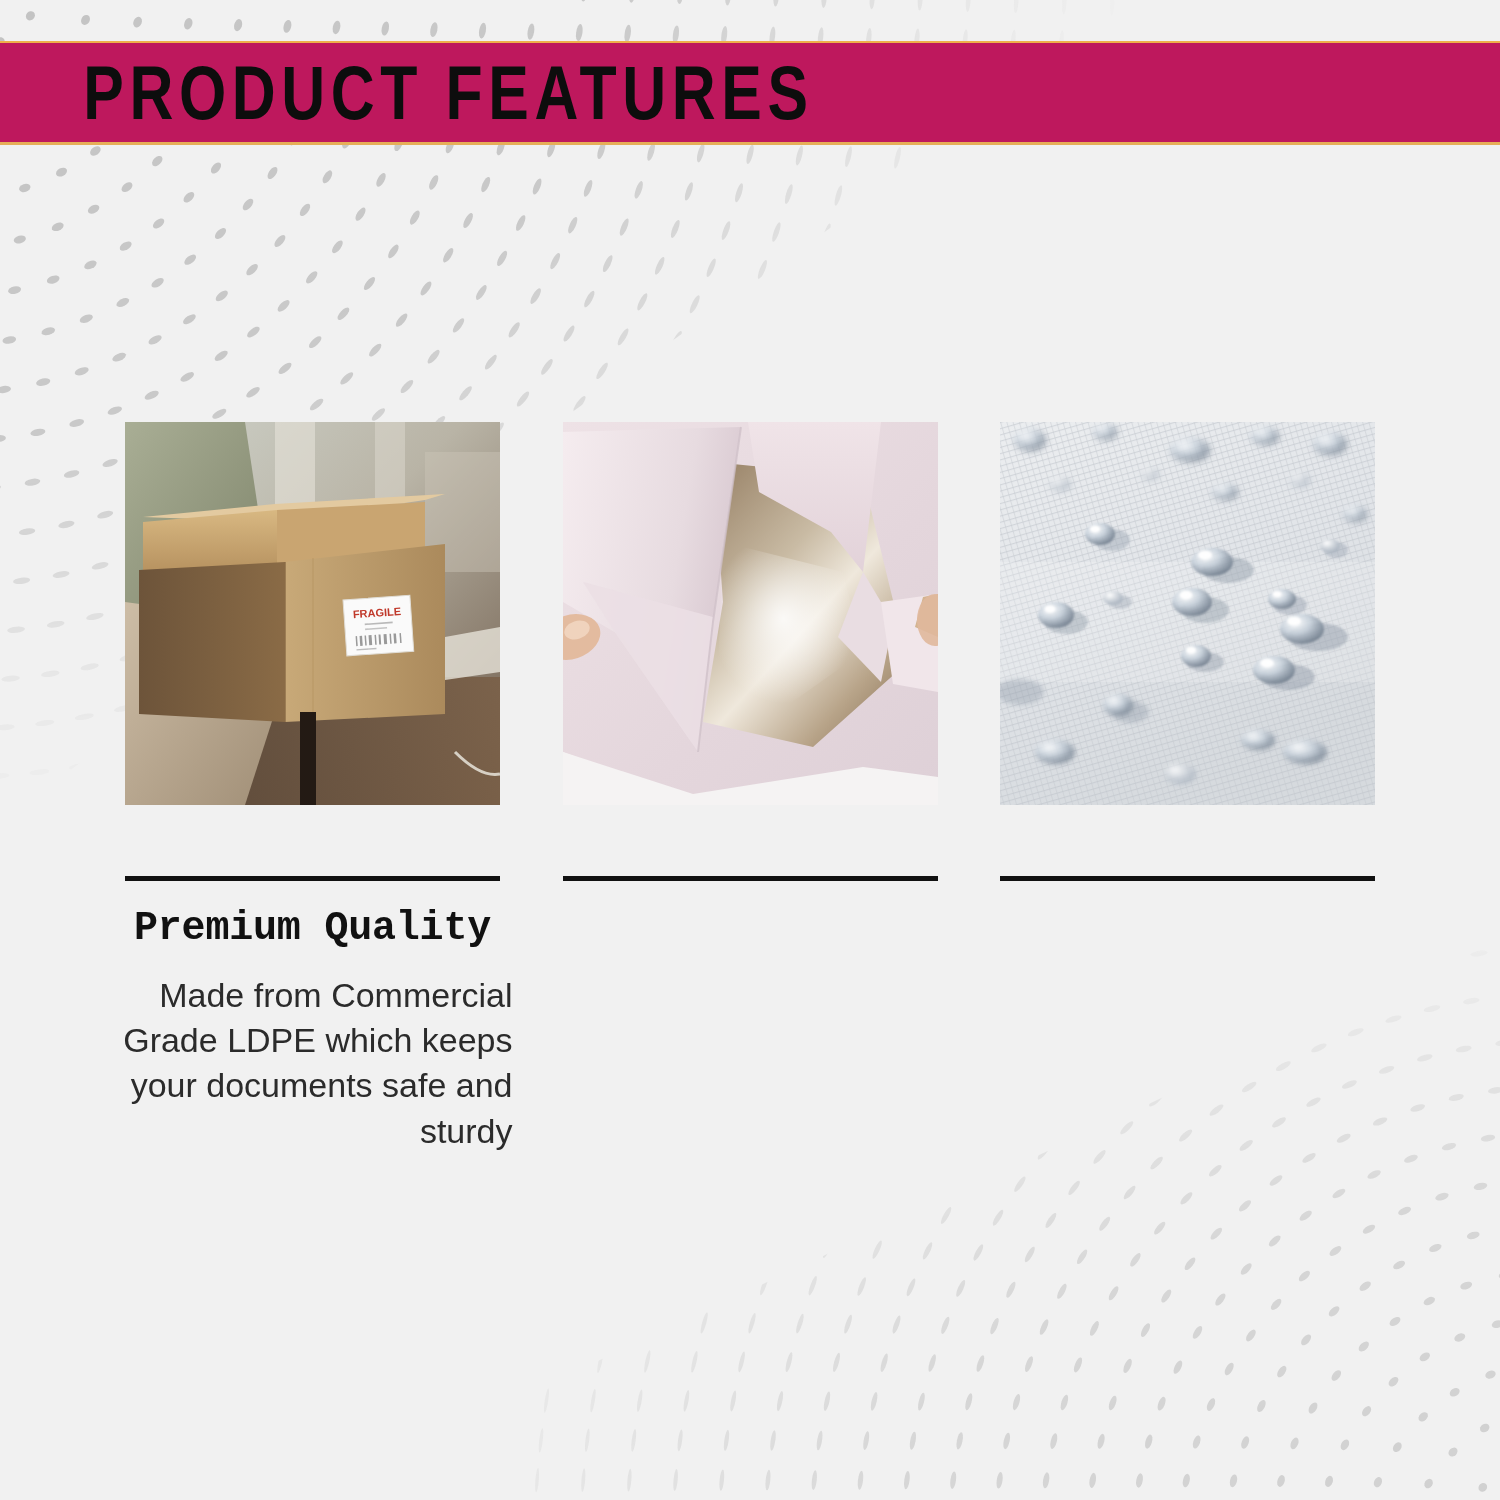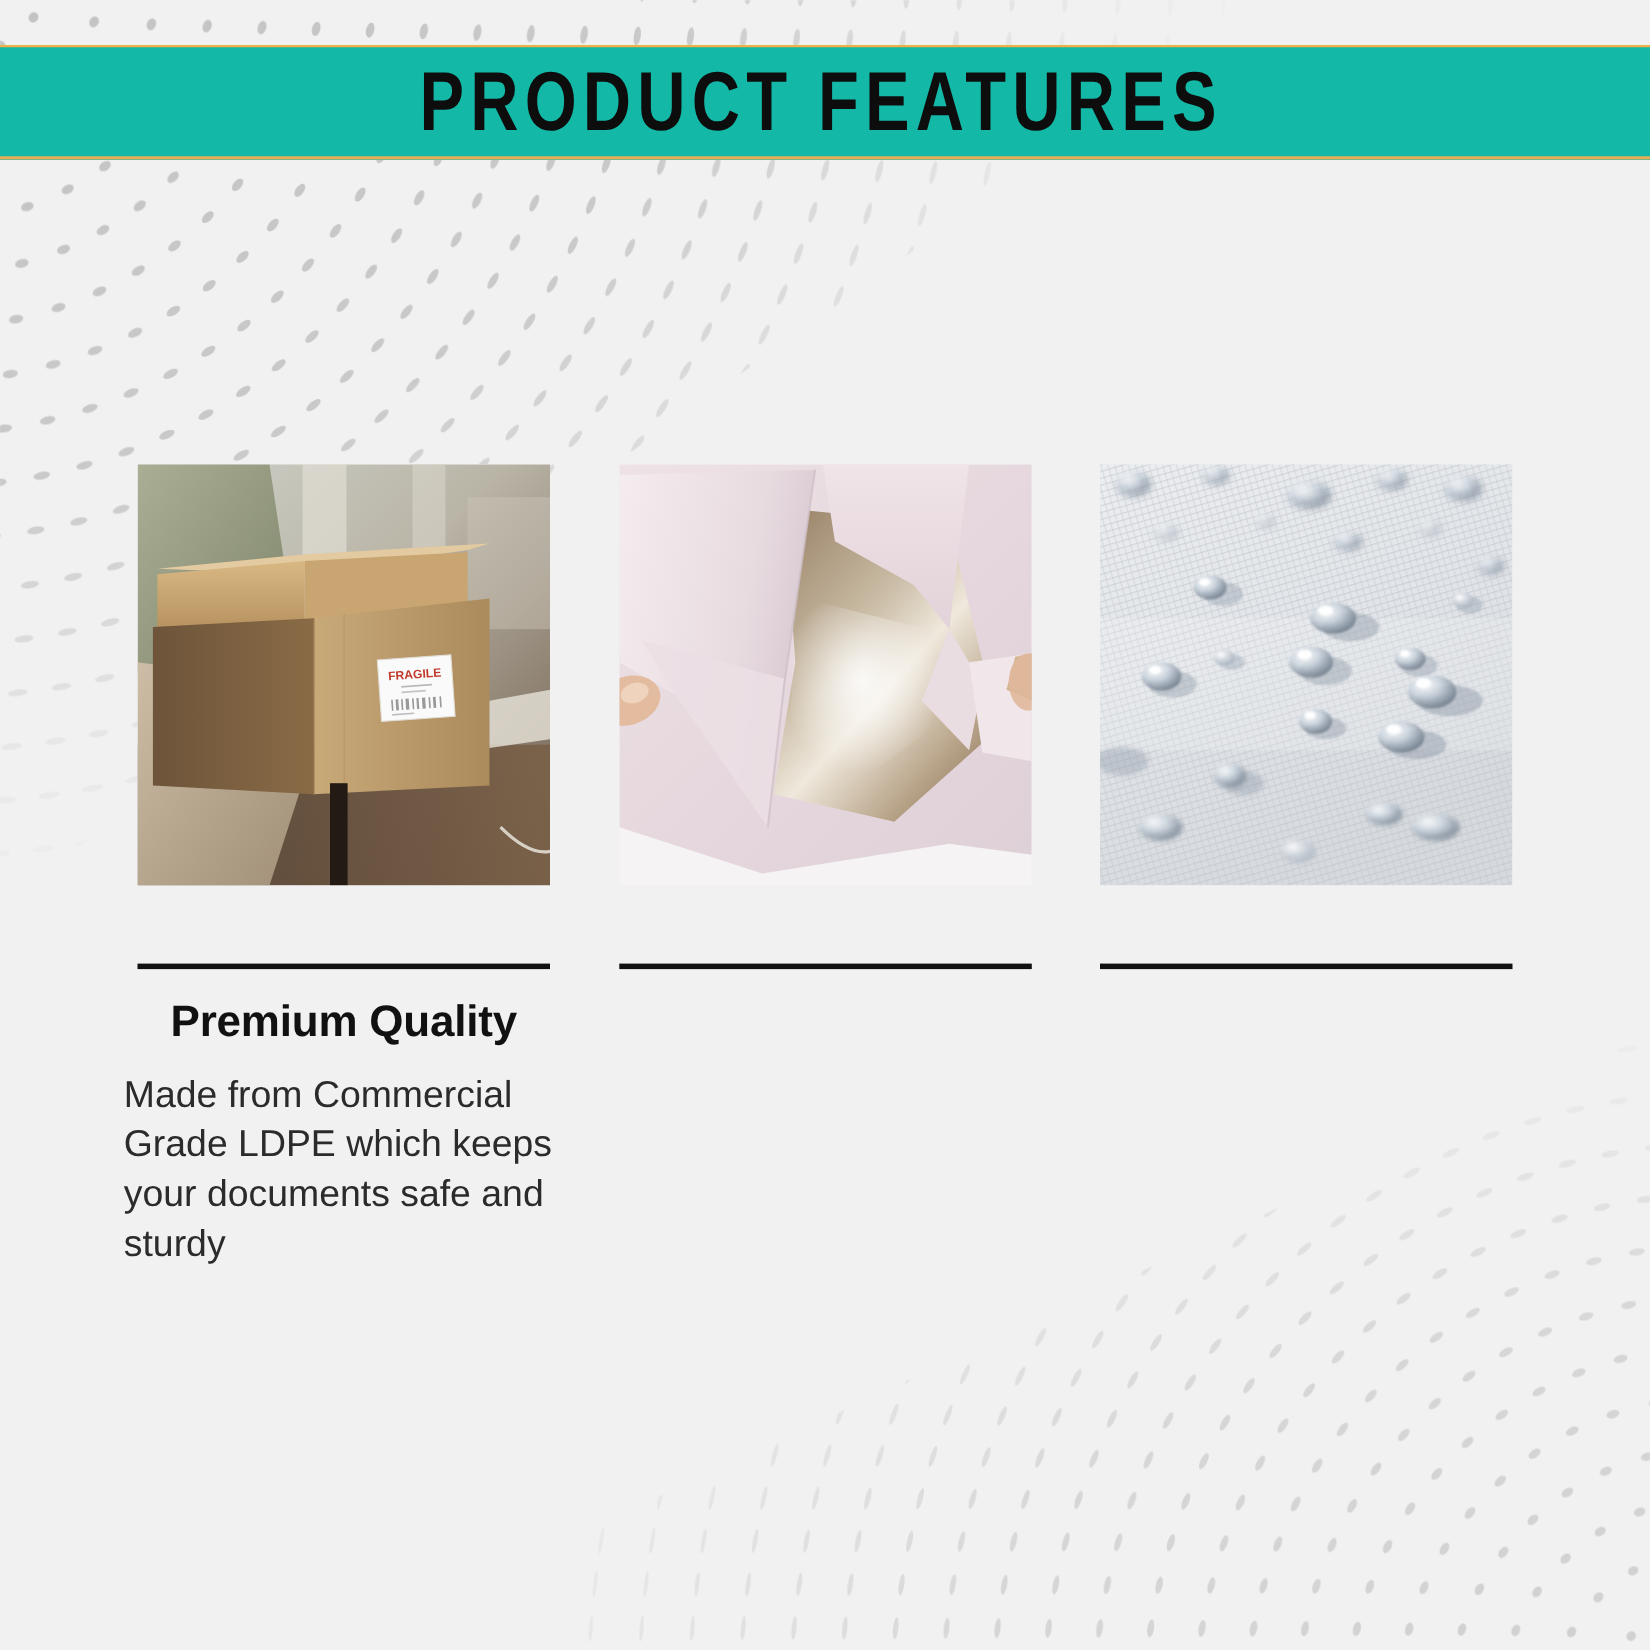--- a/index.html
+++ b/index.html
@@ -35,25 +35,25 @@
     width: 1200px; height: 560px;
   }
 
   
   .banner {
     position: absolute;
     top: 41px;
     left: 0;
     width: 1500px;
     height: 104px;
-    background: #14b8a6;
+    background: #be185d;
     box-shadow: inset 0 2px 0 #eeb04a, inset 0 -3px 0 #e6ae58;
     display: flex;
     align-items: center;
-    justify-content: center;
+    justify-content: flex-start;
     z-index: 5;
   }
   .banner-title {
     font-family: "Liberation Sans Narrow", "Liberation Sans", sans-serif;
     font-weight: 700;
     font-size: 76px;
     line-height: 1;
     letter-spacing: 7px;
     color: #0d0d0d;
     transform: scaleX(0.80);
@@ -90,38 +90,38 @@
     width: 375px;
     height: 383px;
   }
   .feature-divider {
     width: 375px;
     height: 5px;
     background: #111111;
     margin-top: 71px;
   }
   .feature-title {
-    font-family: Liberation Sans, sans-serif;
+    font-family: Liberation Mono, monospace;
     font-weight: 700;
     font-size: 40px;
     line-height: 1.1;
     color: #111111;
     margin-top: 26px;
     text-align: left;
     letter-spacing: -0.2px;
     white-space: nowrap;
   }
   .feature-body {
     font-family: "Liberation Sans", sans-serif;
     font-weight: 400;
     font-size: 34px;
     line-height: 1.33;
     color: #2b2b2b;
     margin-top: 22px;
-    text-align: left;
+    text-align: right;
     width: 400px;
   }
 </style>
 </head>
 <body>
 
 <div class="bg-layer">
 
   <svg id="pattern-top-left" class="pattern-svg" viewBox="0 0 1150 820" xmlns="http://www.w3.org/2000/svg">
     <defs>

